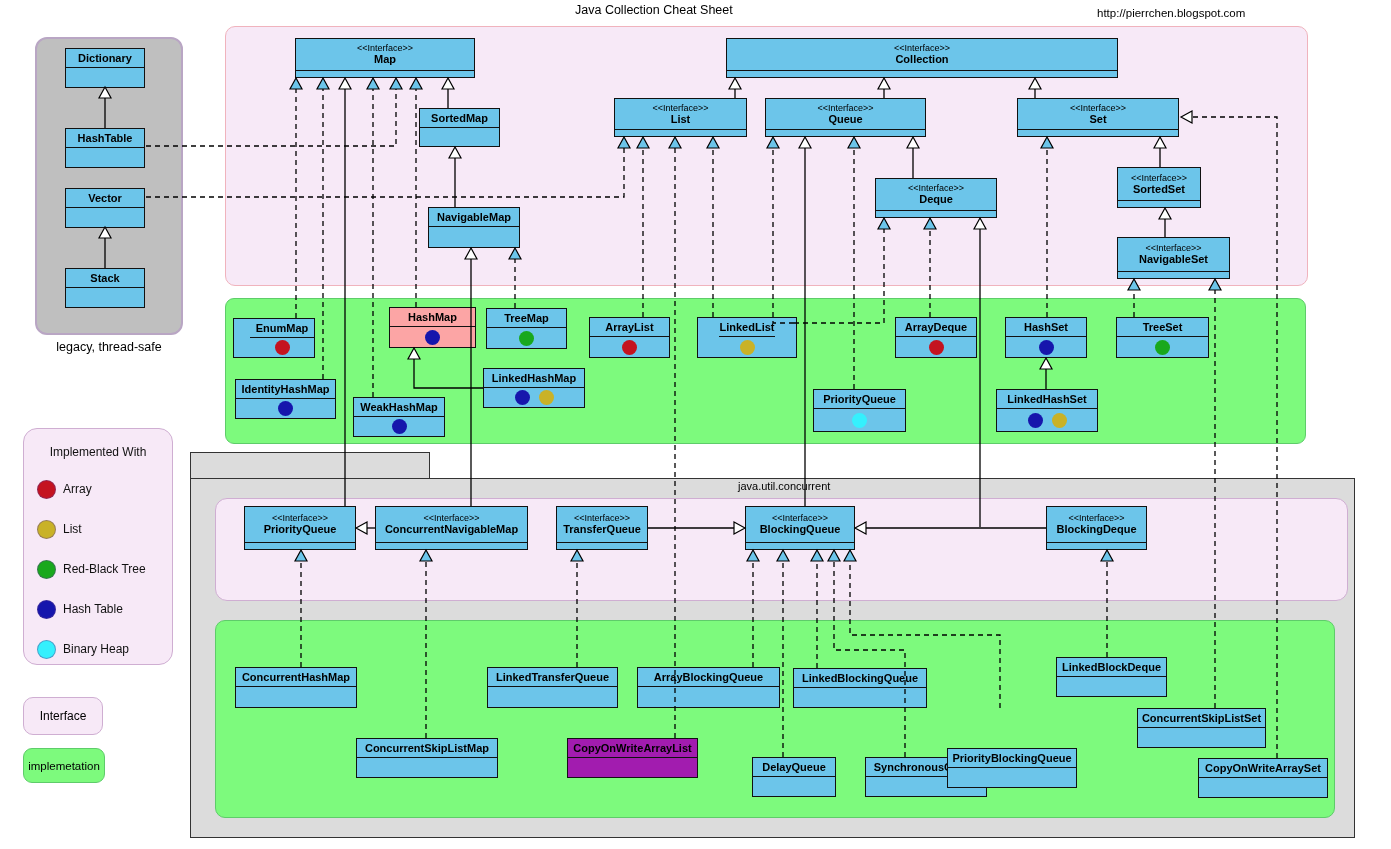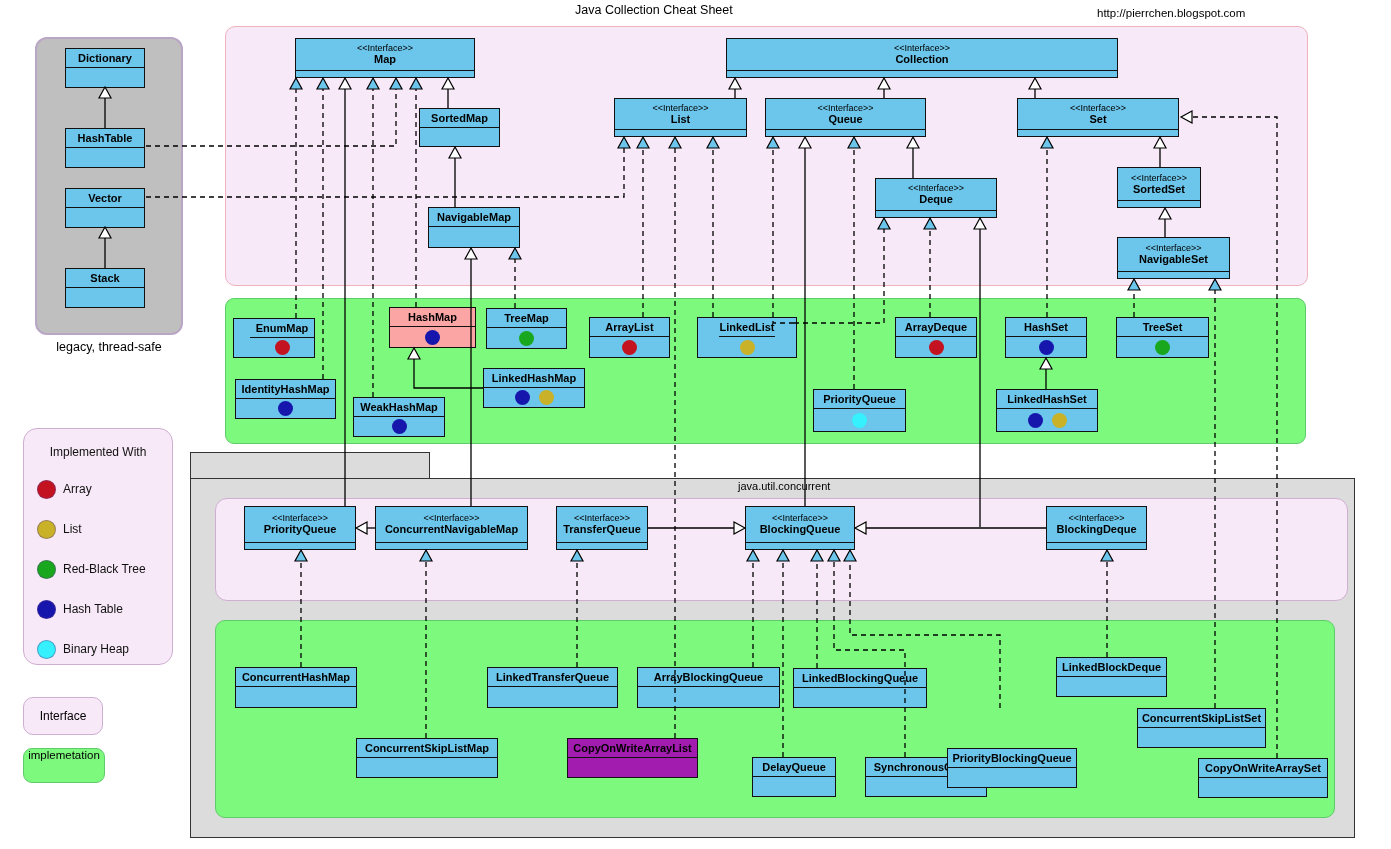--- a/index.html
+++ b/index.html
@@ -12,21 +12,21 @@
   .pkg-frame{position:absolute;left:190px;top:478px;width:1165px;height:360px;background:#dcdcdc;border:1.5px solid #333;box-sizing:border-box;}
   .pink-conc{left:215px;top:498px;width:1133px;height:103px;background:#f7e9f7;border:1px solid #cfaed2;border-radius:12px;}
   .green-bottom{left:215px;top:620px;width:1120px;height:198px;background:#7dfa7d;border:1px solid #5ecc6a;border-radius:10px;}
   .legend{left:23px;top:428px;width:150px;height:237px;background:#f7e9f7;border:1px solid #cfaed2;border-radius:14px;}
   .leg-title{text-align:center;font-size:12px;color:#111;padding-top:16px;}
   .leg-item{display:flex;align-items:center;gap:7px;margin:20px 0 0 13px;height:20px;}
   .leg-item .dot{width:19px;height:19px;}
   .leg-item .lab{font-size:12px;color:#111;}
   .dot{border-radius:50%;display:inline-block;border:1px solid rgba(90,60,140,.45);box-sizing:border-box;}
   .if-sample{left:23px;top:697px;width:80px;height:38px;background:#f7e9f7;border:1px solid #cfaed2;border-radius:10px;display:flex;align-items:center;justify-content:center;font-size:12px;}
-  .impl-sample{left:23px;top:748px;width:82px;height:35px;background:#7dfa7d;border:1px solid #5ecc6a;border-radius:9px;display:flex;justify-content:center;font-size:11.5px;}
+  .impl-sample{left:23px;top:748px;width:82px;height:35px;background:#7dfa7d;border:1px solid #5ecc6a;border-radius:9px;display:flex;align-items:center;justify-content:center;font-size:11.5px;}
   .lbl{position:absolute;color:#000;}
   .ttl-main{position:absolute;left:575px;top:3px;font-size:12.5px;color:#000;}
   .url{position:absolute;left:1097px;top:7px;font-size:11.5px;color:#000;}
   .legacy-cap{left:35px;top:340px;width:148px;text-align:center;font-size:12.5px;}
   .pkg-lbl{left:738px;top:480px;font-size:11px;}
   #nodes{position:absolute;left:0;top:0;z-index:3;}
   .node{position:absolute;box-sizing:border-box;border:1.5px solid #111;background:#6cc5ea;display:flex;flex-direction:column;color:#000;}
   .node .hd{flex:1;display:flex;flex-direction:column;align-items:center;justify-content:center;line-height:1.12;}
   .node .stereo{font-size:9px;}
   .node .nm{font-size:11px;font-weight:bold;}

